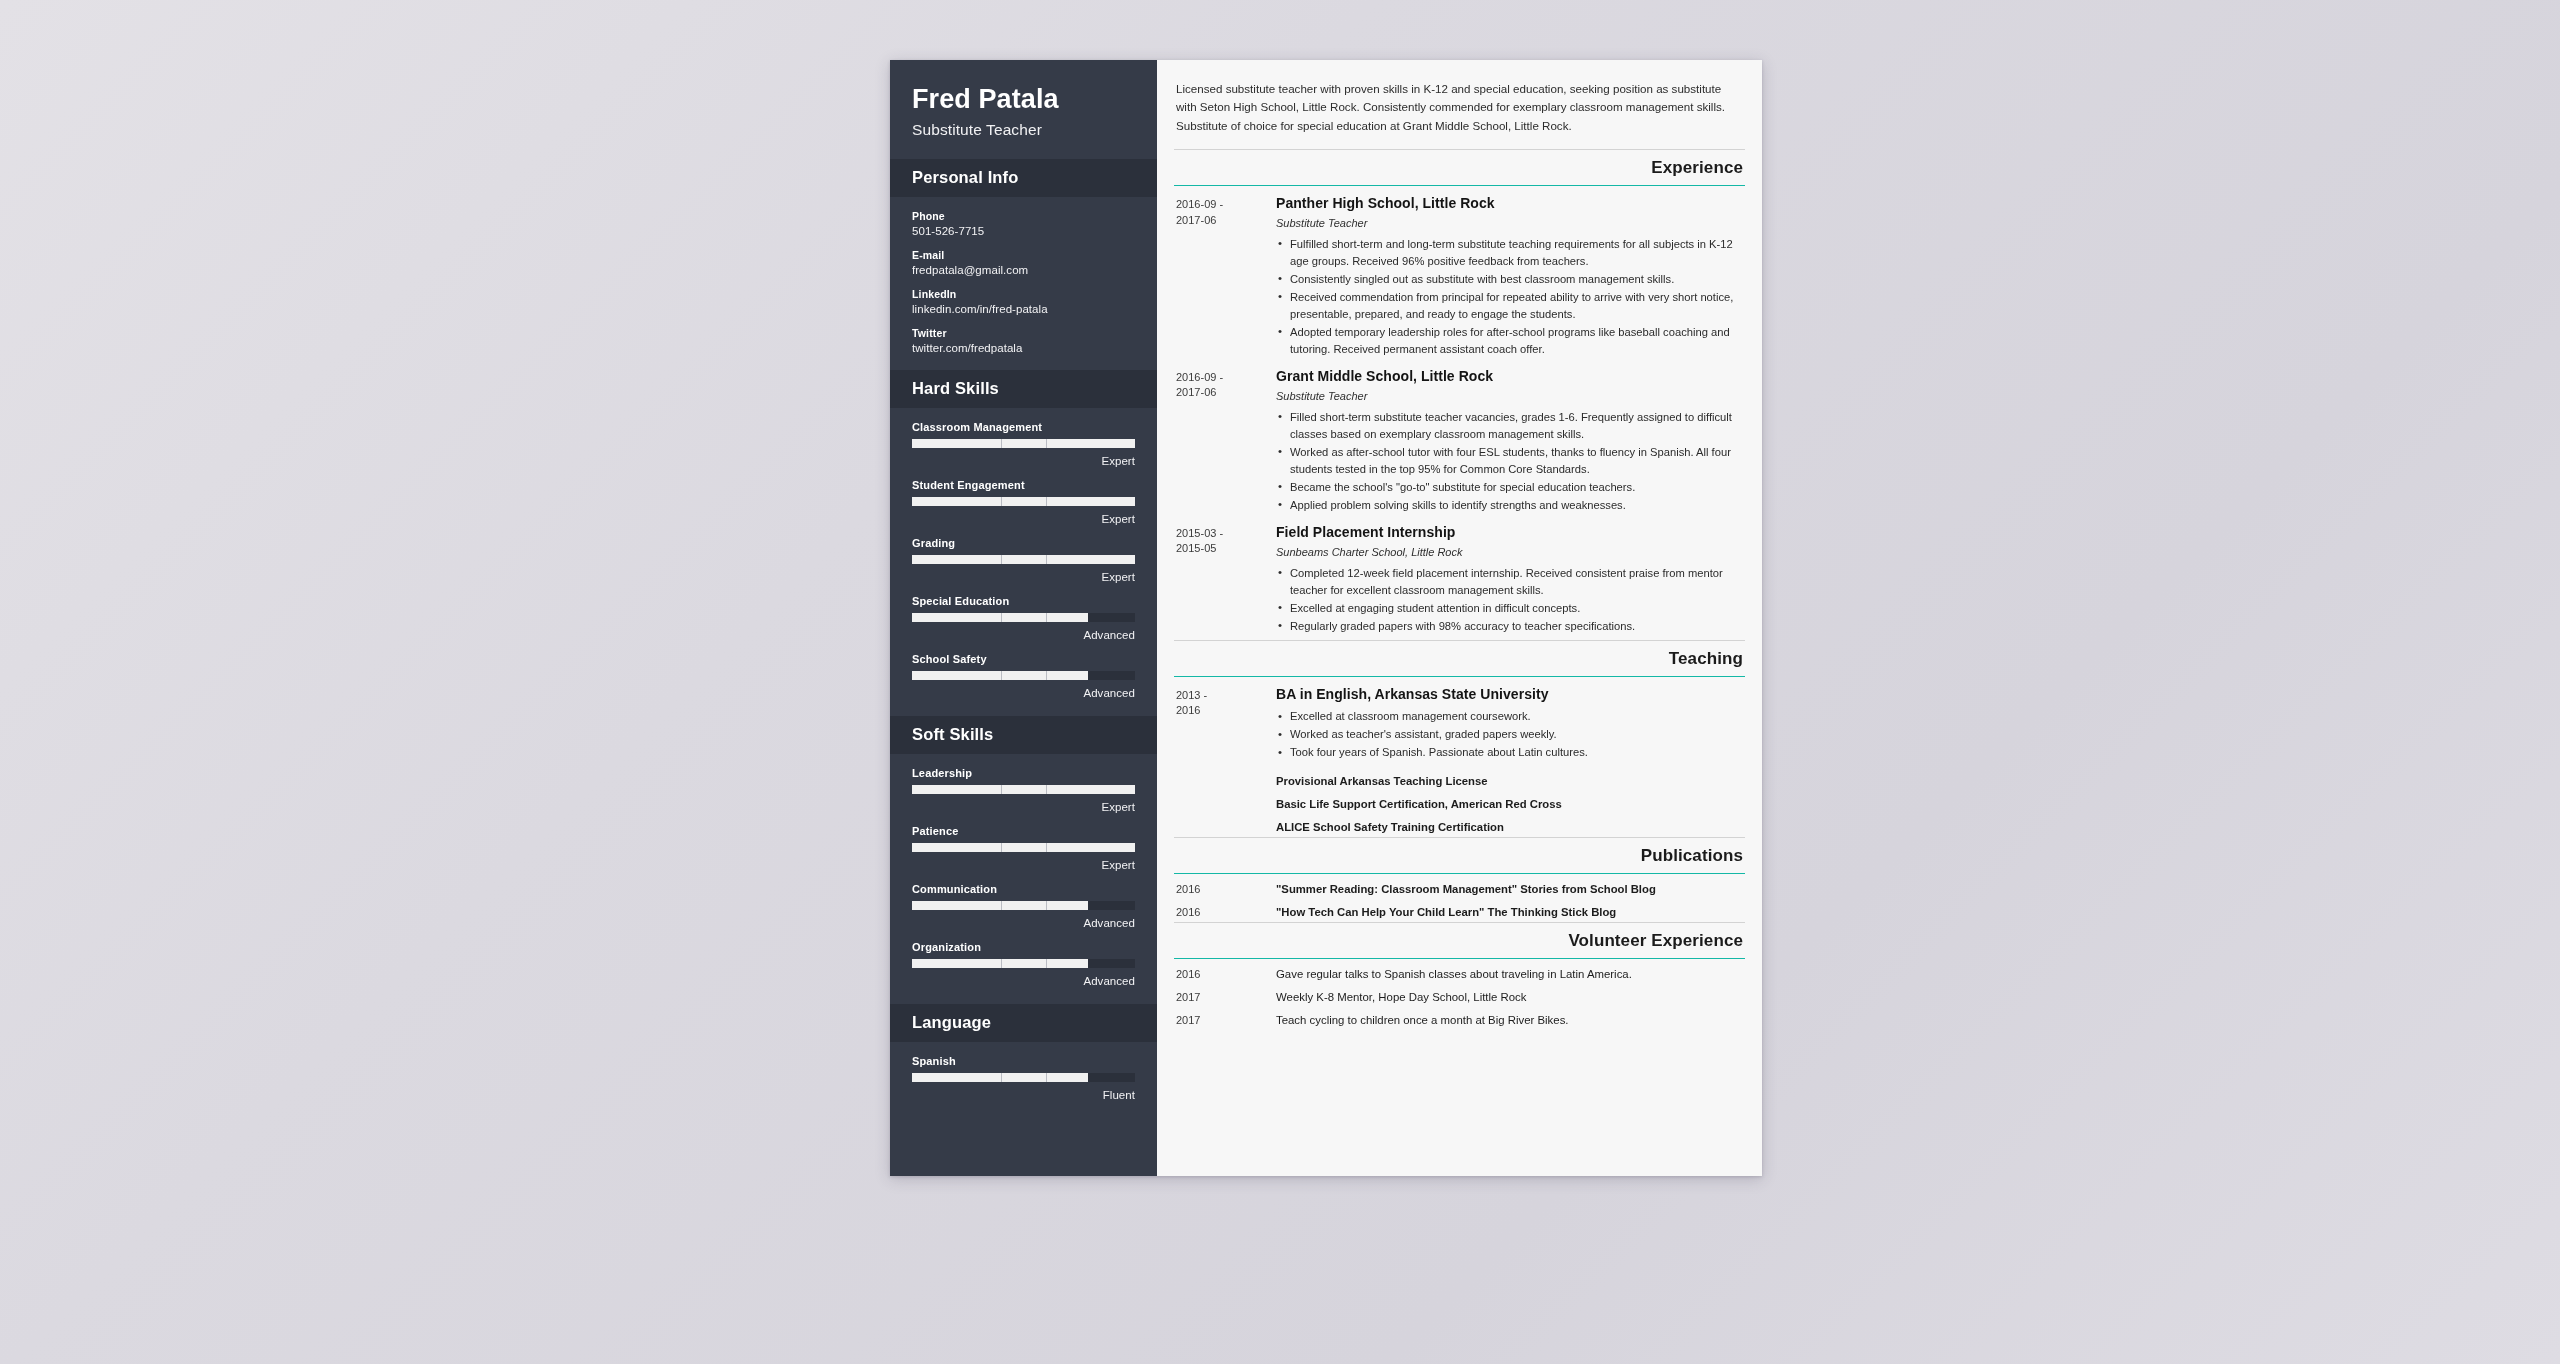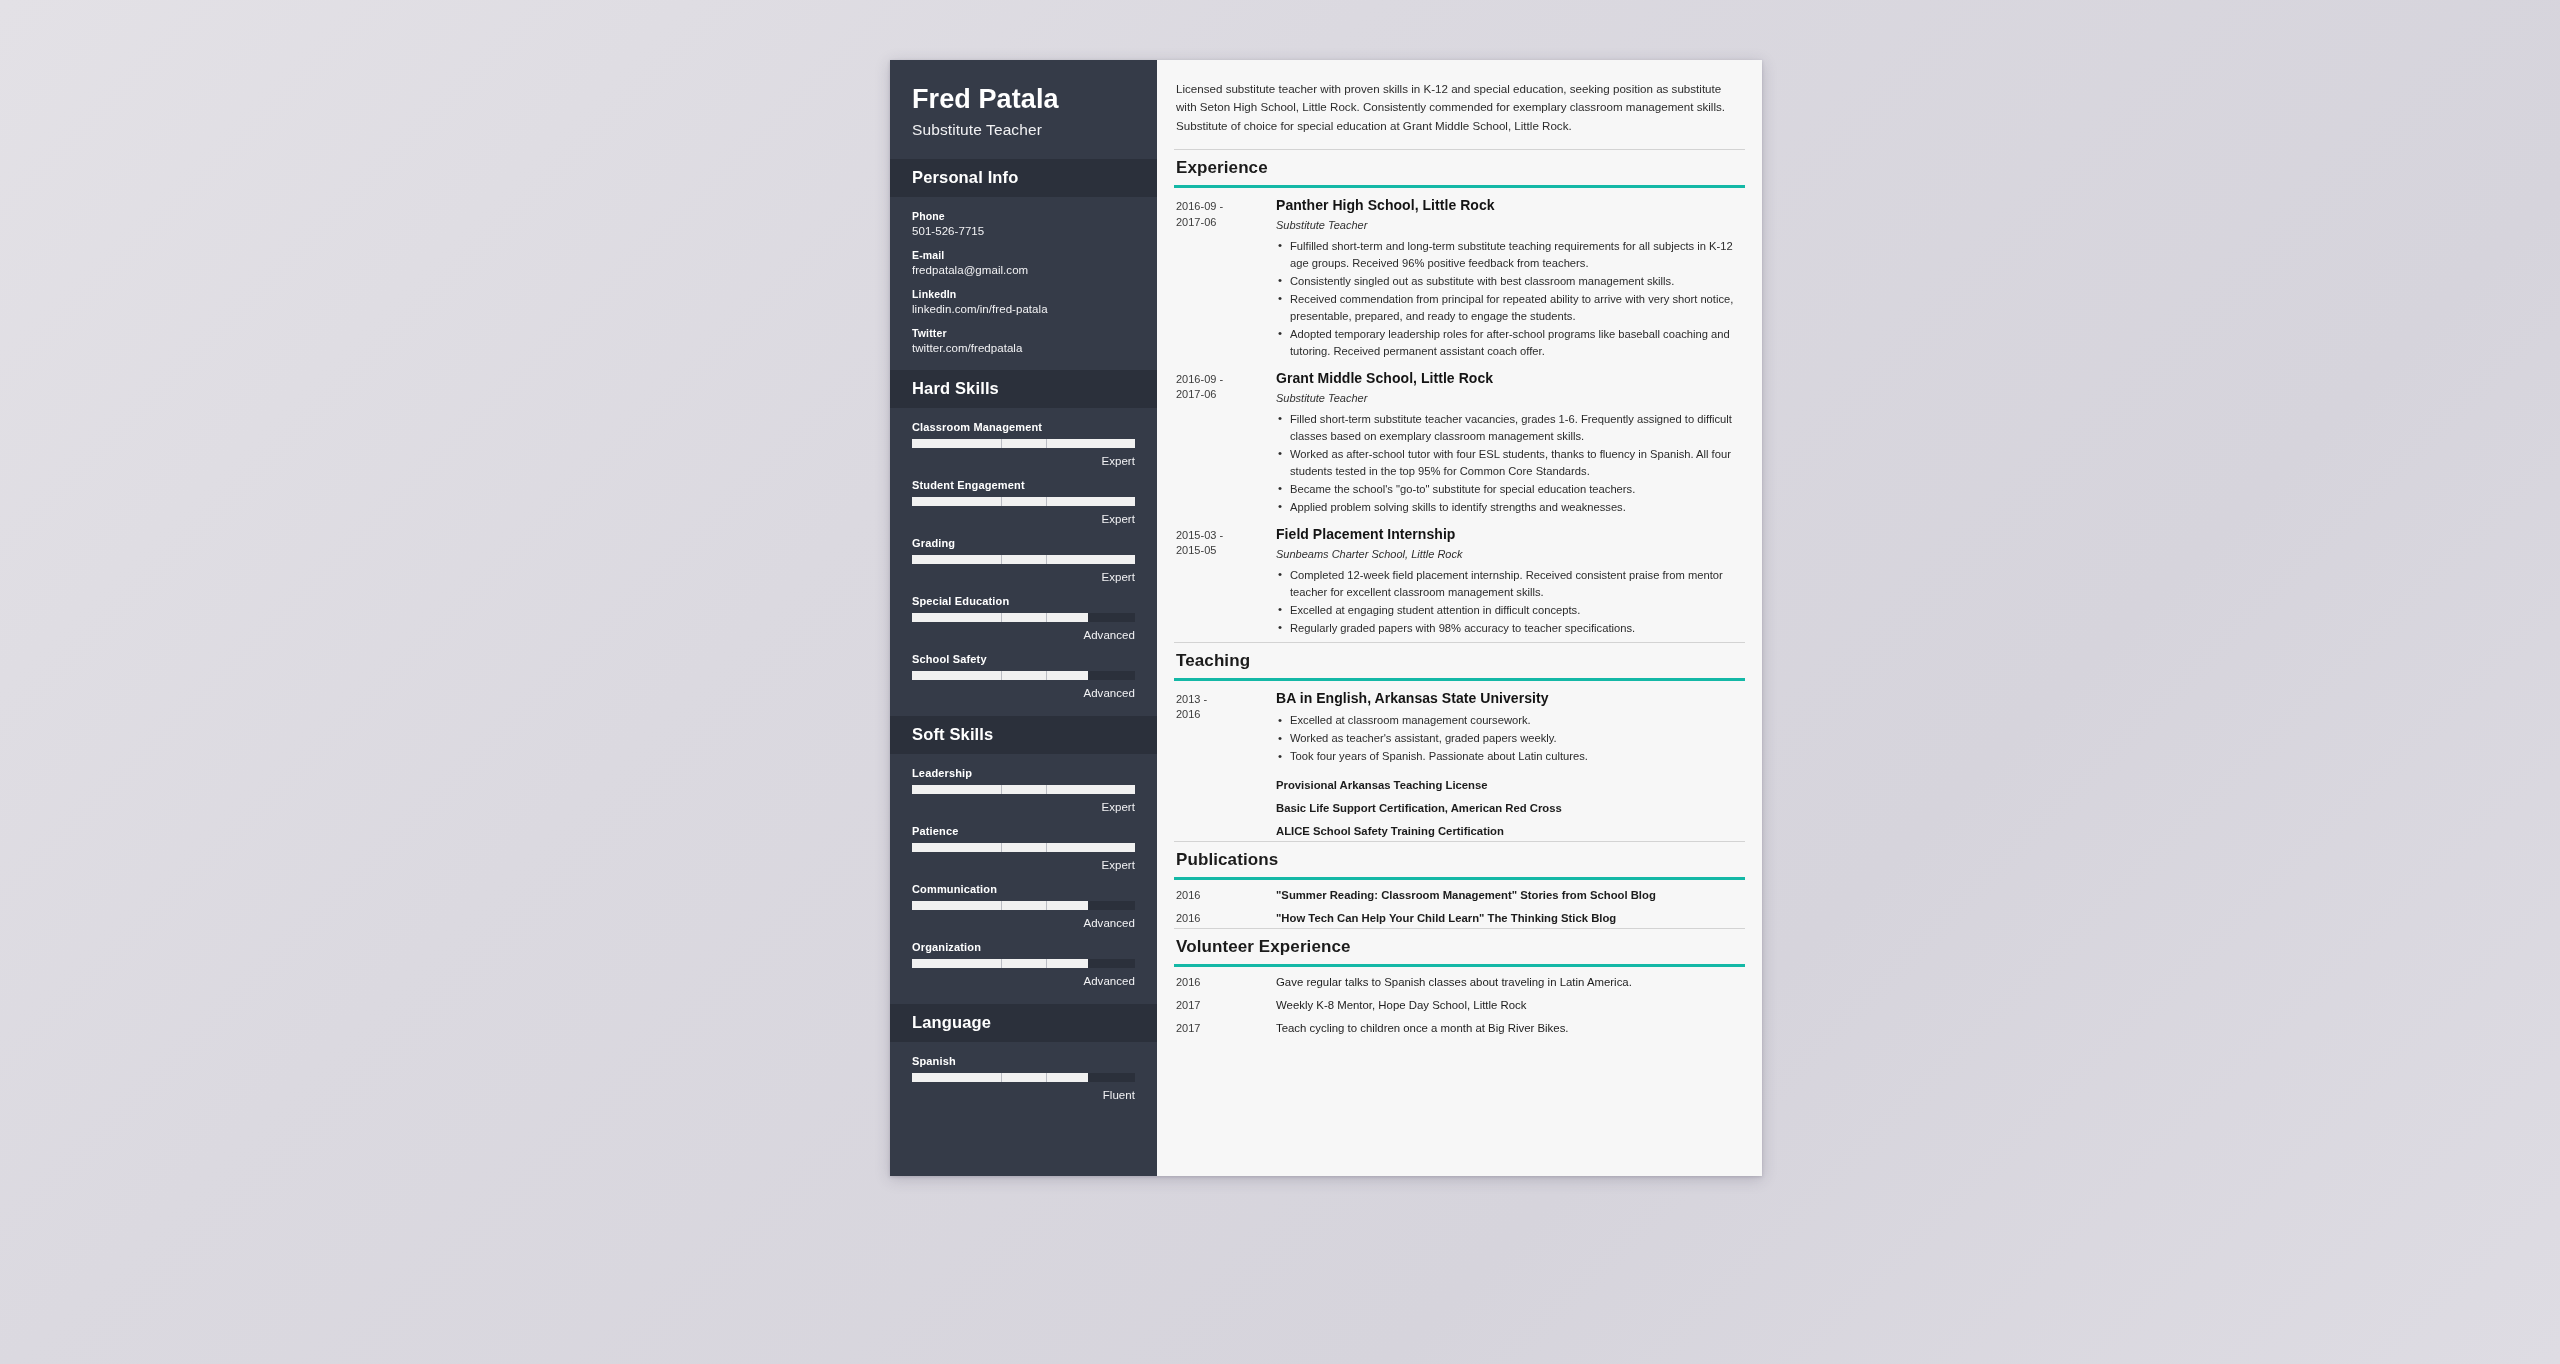--- a/index.html
+++ b/index.html
@@ -140,21 +140,22 @@
 
   .section { margin-bottom: 2px; }
 
   .section-title {
     font-size: 17px;
     font-weight: bold;
     color: #1b1b1b;
     letter-spacing: 0.1px;
     padding: 8px 2px 7px 2px;
     border-top: 1px solid #d3d3d3;
-    border-bottom: 3px solid #14b8a6;
+    border-bottom: 1px solid #14b8a6;
+    text-align: right;
   }
 
   .entries { padding-top: 9px; }
 
   .entry {
     display: flex;
     margin-bottom: 9px;
   }
   .entry:last-child { margin-bottom: 4px; }
 

